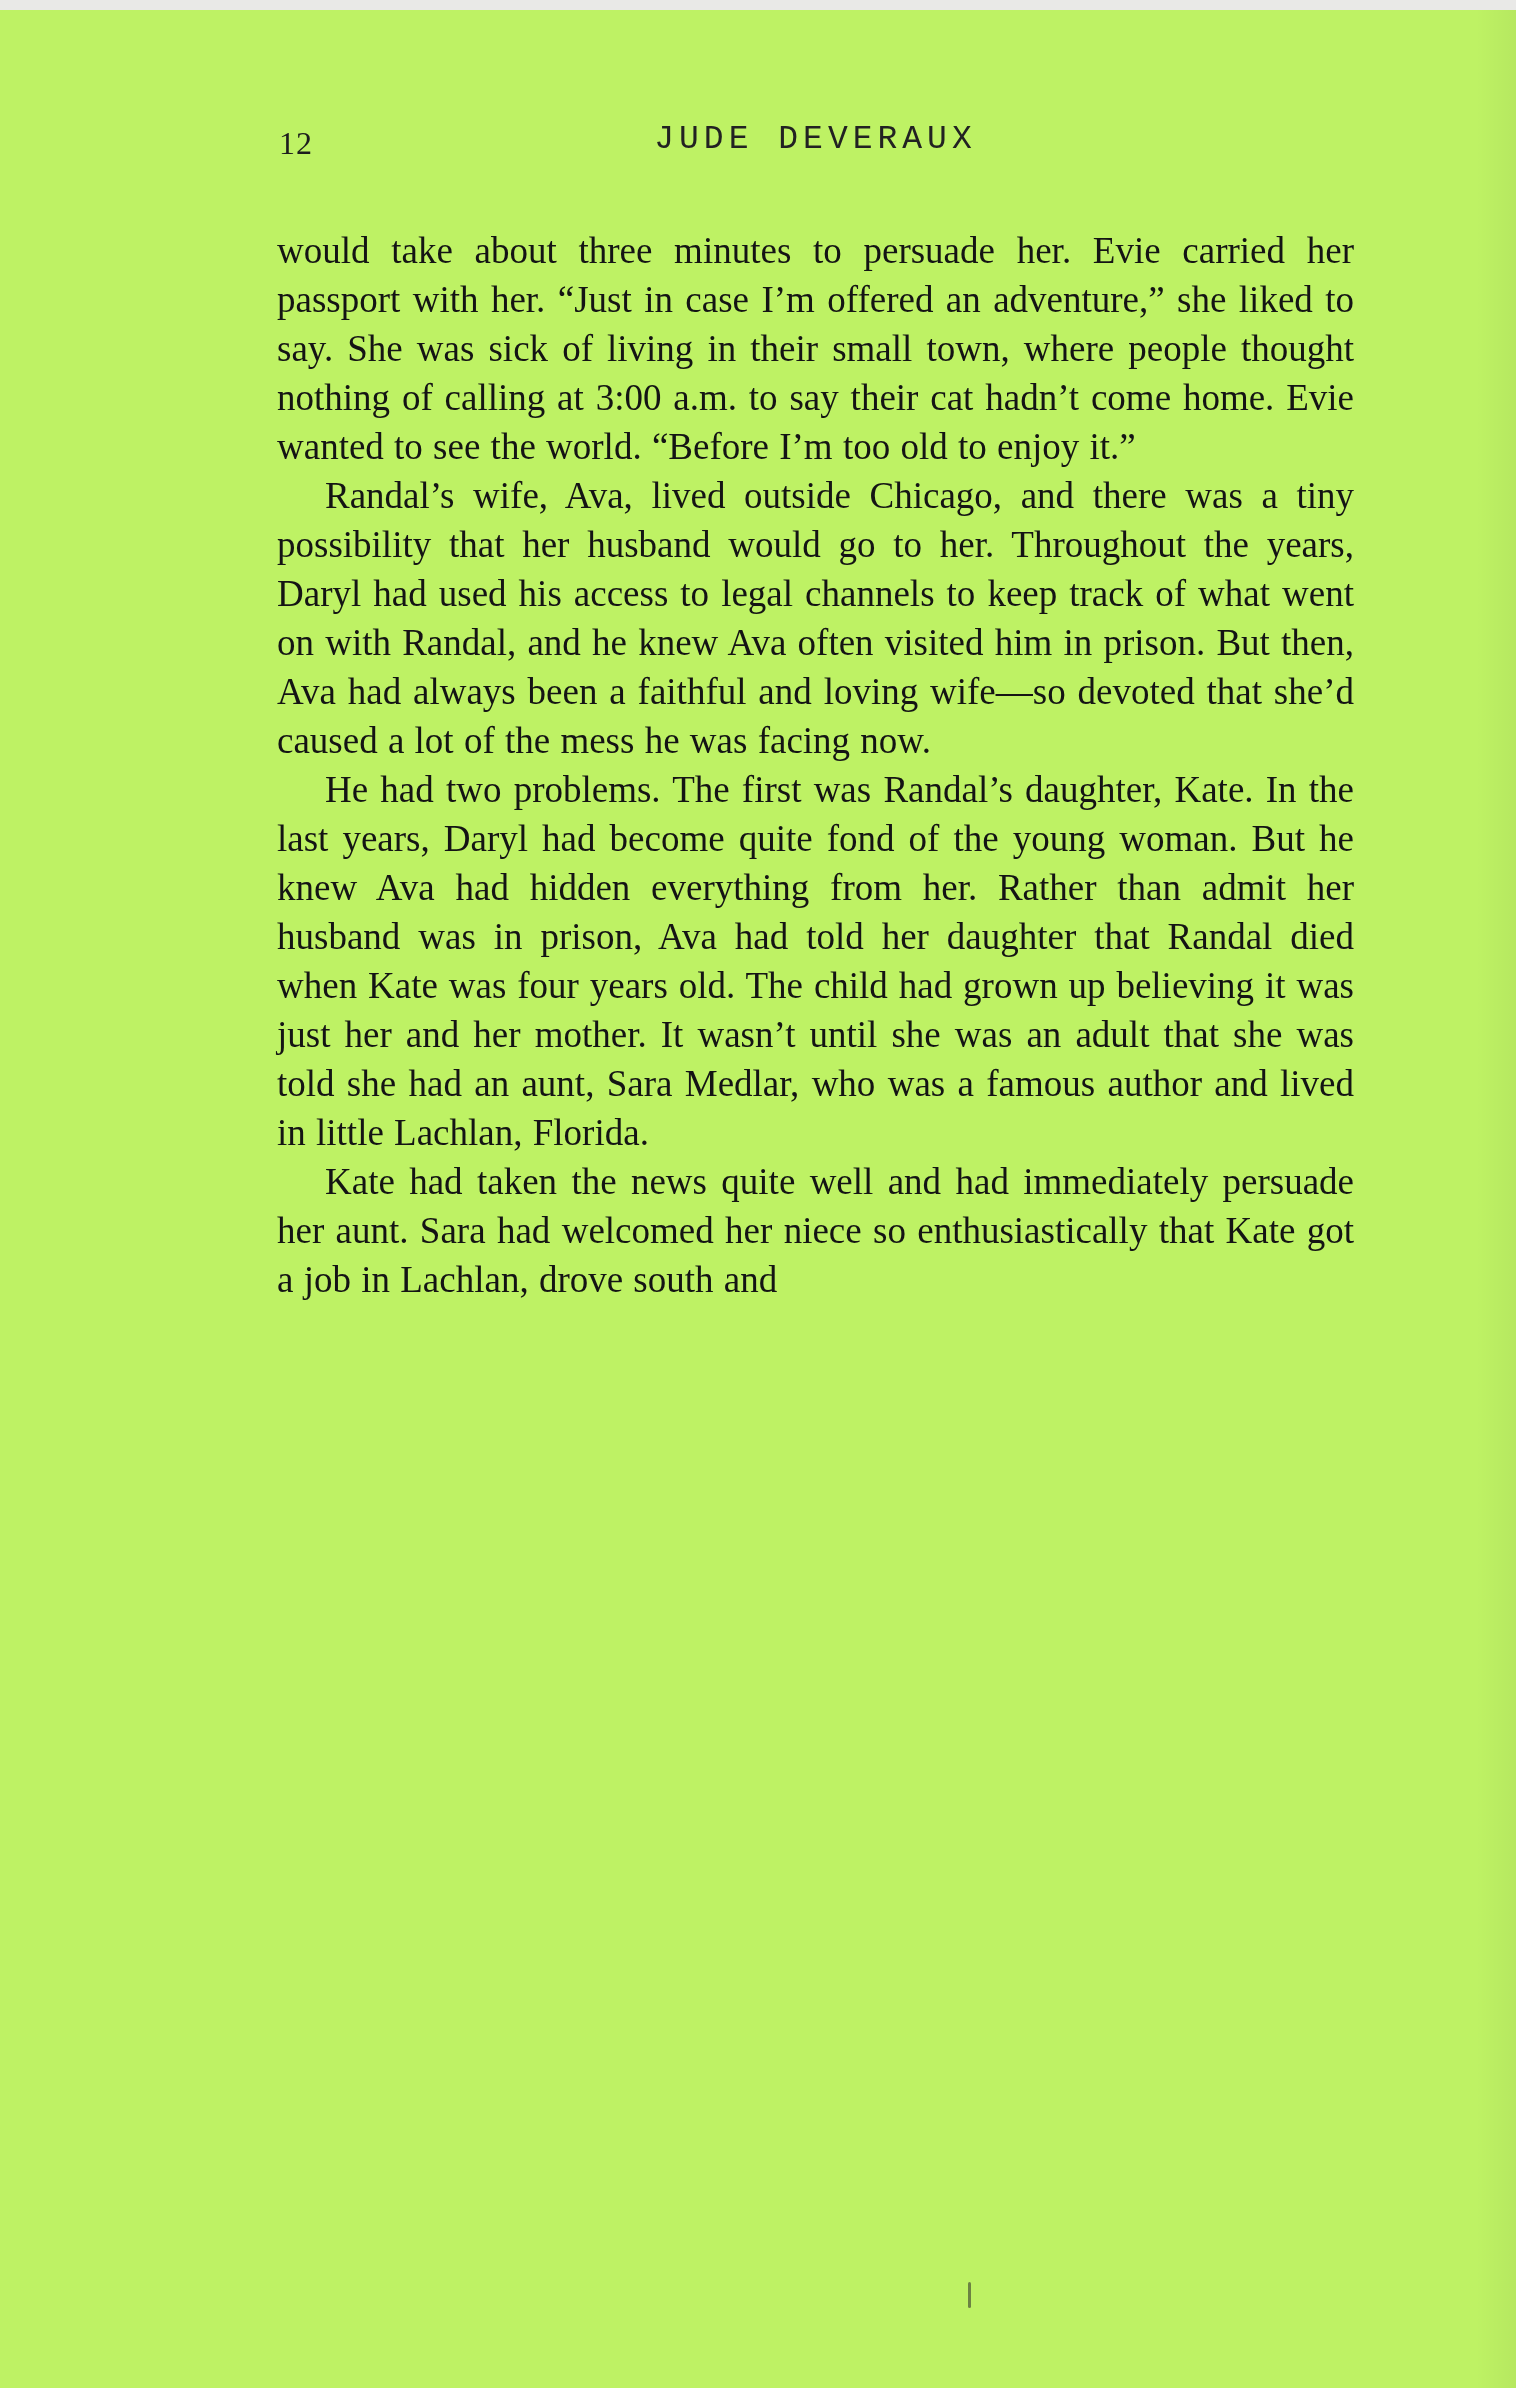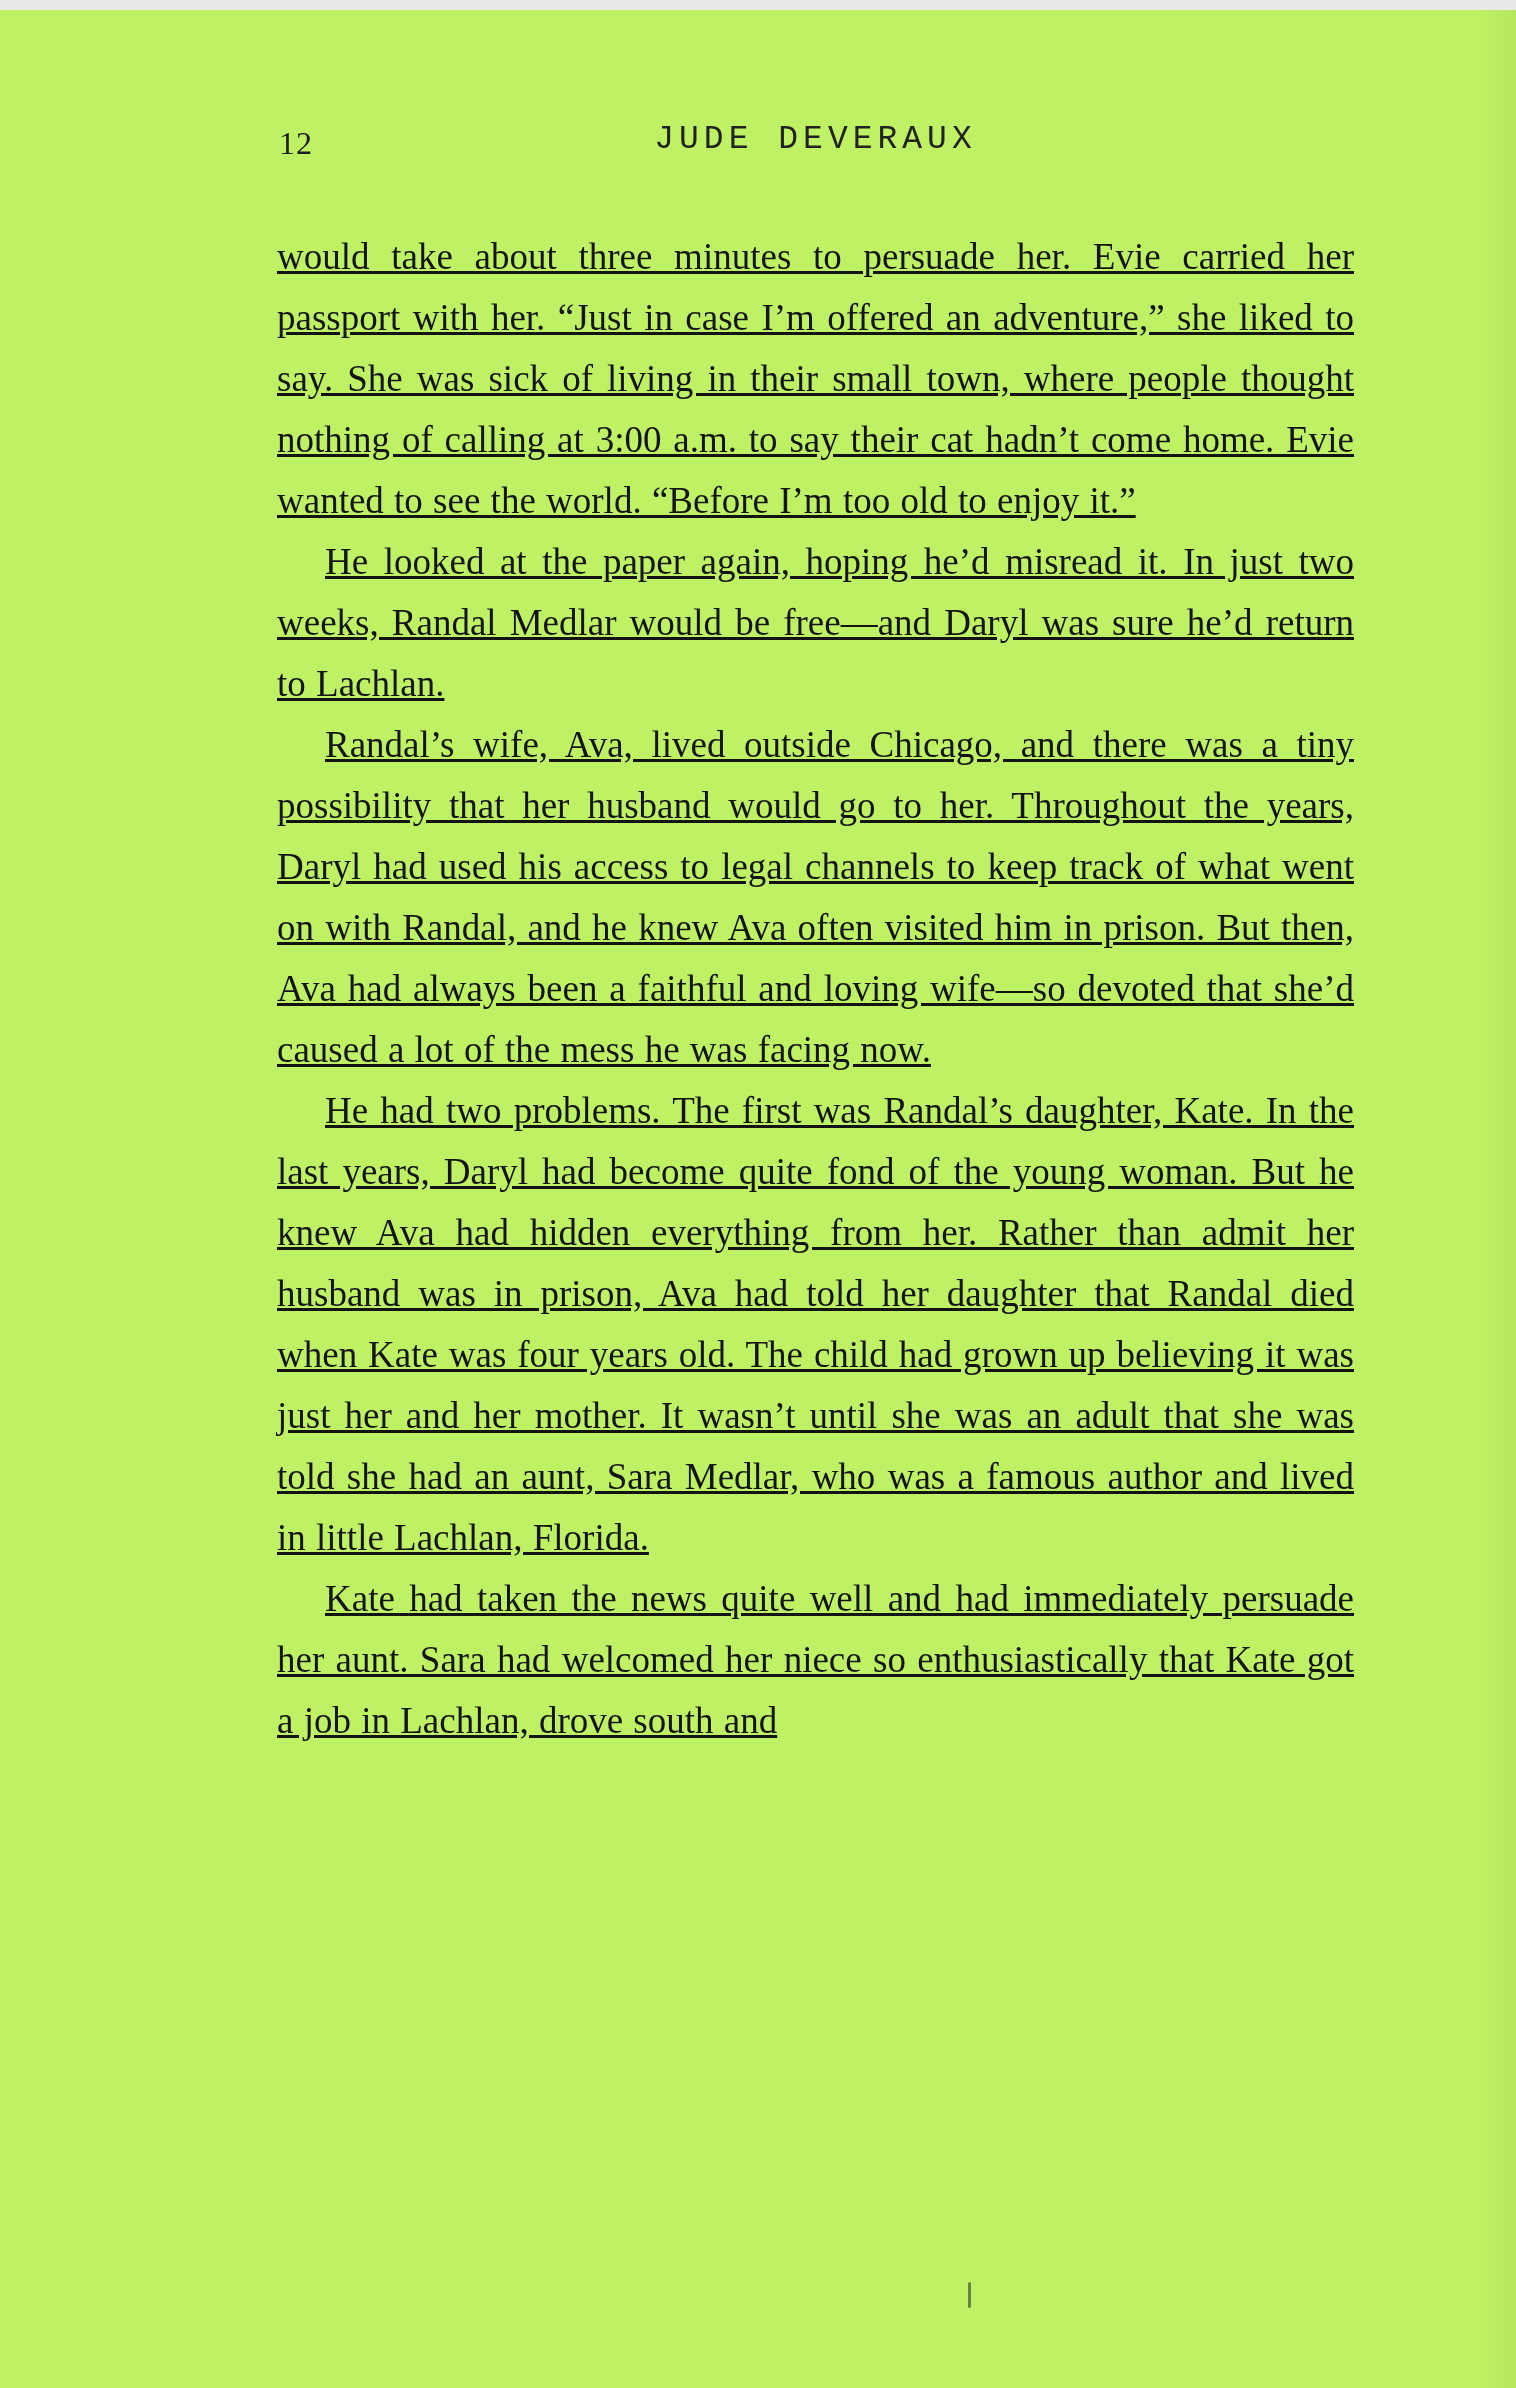--- a/index.html
+++ b/index.html
@@ -52,25 +52,24 @@
     letter-spacing: 5px;
     color: #222222;
   }
   .text-block {
     margin: 0 162px 0 277px;
     width: 1077px;
   }
   .text-block p {
     margin: 0;
     font-size: 37px;
-    line-height: 61px;
+    line-height: 49px;
     text-align: justify;
     color: #141414;
     word-spacing: 1px;
-    text-decoration: underline;
   }
   .text-block p.indent {
     text-indent: 48px;
   }
   
   .scan-artifact {
     position: absolute;
     left: 968px;
     top: 2272px;
     width: 3px;
@@ -84,21 +83,20 @@
 
 <div class="page">
 
   <header class="running-head">
     <span class="folio">12</span>
     <span class="head-title">JUDE DEVERAUX</span>
   </header>
 
   <main class="text-block">
     <p class="noindent">would take about three minutes to persuade her. Evie carried her passport with her. “Just in case I’m offered an adventure,” she liked to say. She was sick of living in their small town, where people thought nothing of calling at 3:00 a.m. to say their cat hadn’t come home. Evie wanted to see the world. “Before I’m too old to enjoy it.”</p>
-    <p class="indent">He looked at the paper again, hoping he’d misread it. In just two weeks, Randal Medlar would be free—and Daryl was sure he’d return to Lachlan.</p>
     <p class="indent">Randal’s wife, Ava, lived outside Chicago, and there was a tiny possibility that her husband would go to her. Throughout the years, Daryl had used his access to legal channels to keep track of what went on with Randal, and he knew Ava often visited him in prison. But then, Ava had always been a faithful and loving wife—so devoted that she’d caused a lot of the mess he was facing now.</p>
     <p class="indent">He had two problems. The first was Randal’s daughter, Kate. In the last years, Daryl had become quite fond of the young woman. But he knew Ava had hidden everything from her. Rather than admit her husband was in prison, Ava had told her daughter that Randal died when Kate was four years old. The child had grown up believing it was just her and her mother. It wasn’t until she was an adult that she was told she had an aunt, Sara Medlar, who was a famous author and lived in little Lachlan, Florida.</p>
     <p class="indent">Kate had taken the news quite well and had immediately persuade her aunt. Sara had welcomed her niece so enthusiastically that Kate got a job in Lachlan, drove south and</p>
   </main>
 
   <span class="scan-artifact"></span>
 
 </div>
 
 </body></html>

